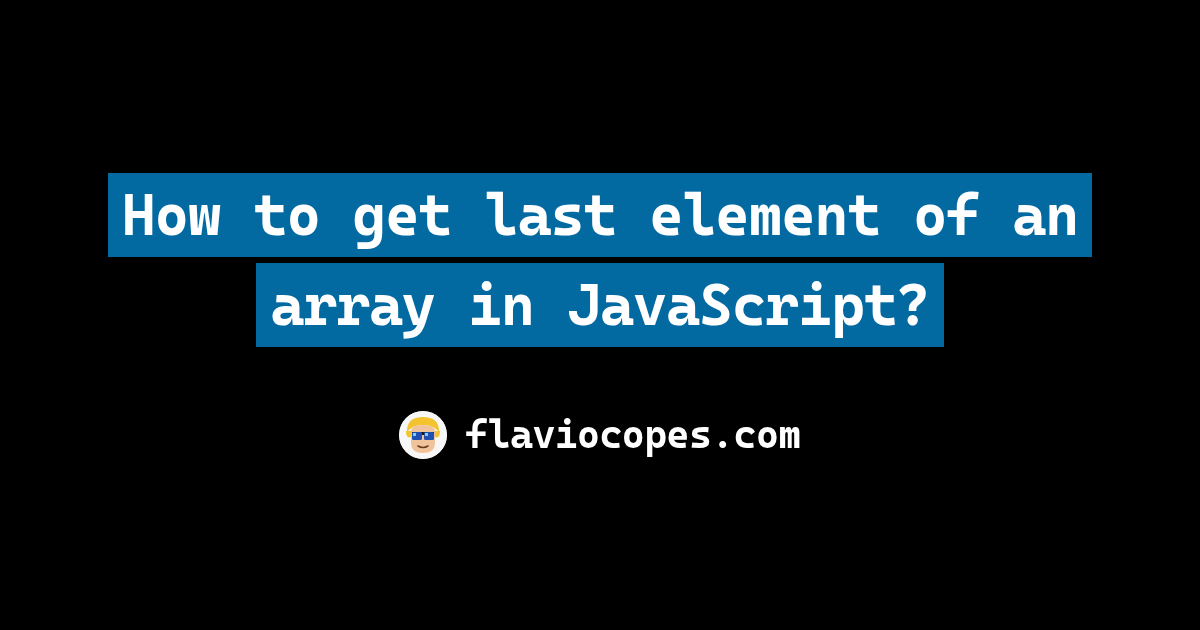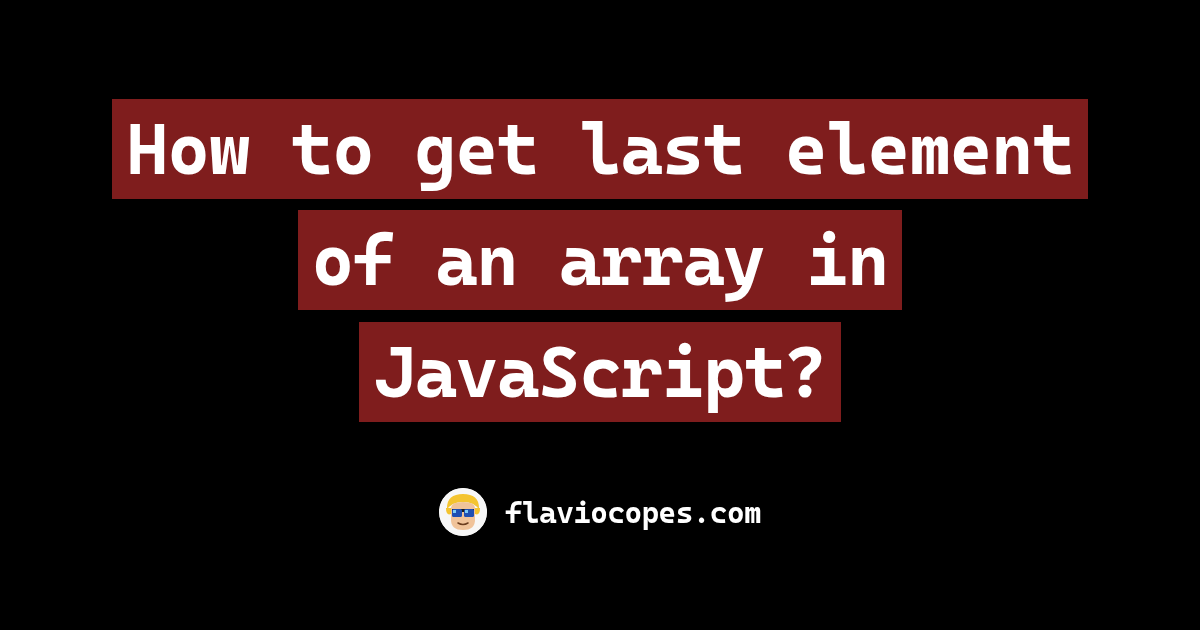--- a/index.html
+++ b/index.html
@@ -13,24 +13,24 @@
     align-items: center;
     justify-content: center;
     overflow: hidden;
   }
   .title-block {
     text-align: center;
     max-width: 1050px;
   }
   .title-block .line {
     display: inline;
-    background: #7f1d1d;
+    background: #0369a1;
     color: #ffffff;
     font-weight: 700;
-    font-size: 72px;
+    font-size: 58px;
     line-height: 1.55;
     padding: 8px 14px;
     box-decoration-break: clone;
     -webkit-box-decoration-break: clone;
     letter-spacing: -1px;
   }
   .credit {
     margin-top: 60px;
     display: flex;
     align-items: center;
@@ -41,21 +41,21 @@
     height: 48px;
     border-radius: 50%;
     background: #f7f7f7;
     position: relative;
     overflow: hidden;
   }
   .avatar svg { width: 100%; height: 100%; display: block; }
   .site {
     color: #ffffff;
     font-weight: 700;
-    font-size: 30px;
+    font-size: 39px;
     letter-spacing: -0.5px;
   }
 </style>
 </head>
 <body>
 
 <div class="title-block">
   <span class="line">How to get last element of an array in JavaScript?</span>
 </div>
 

